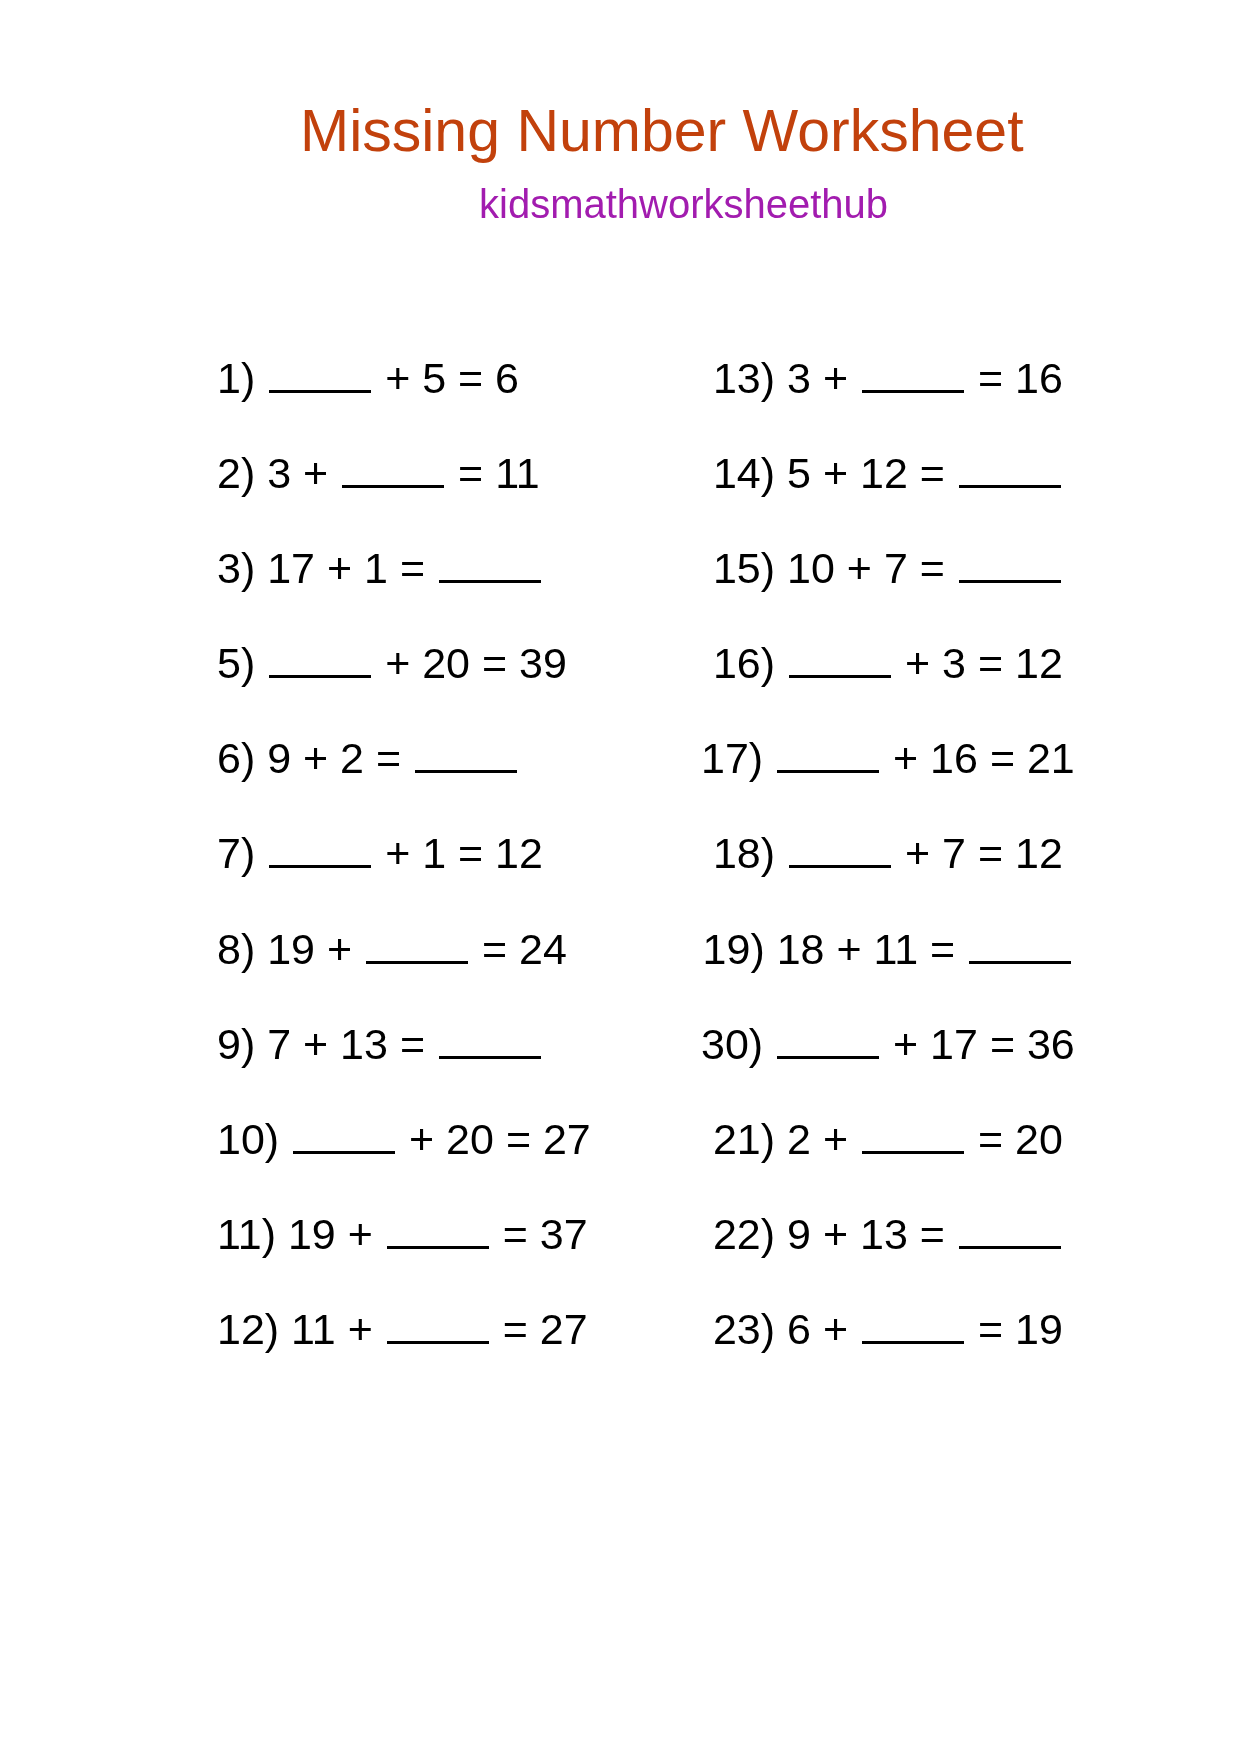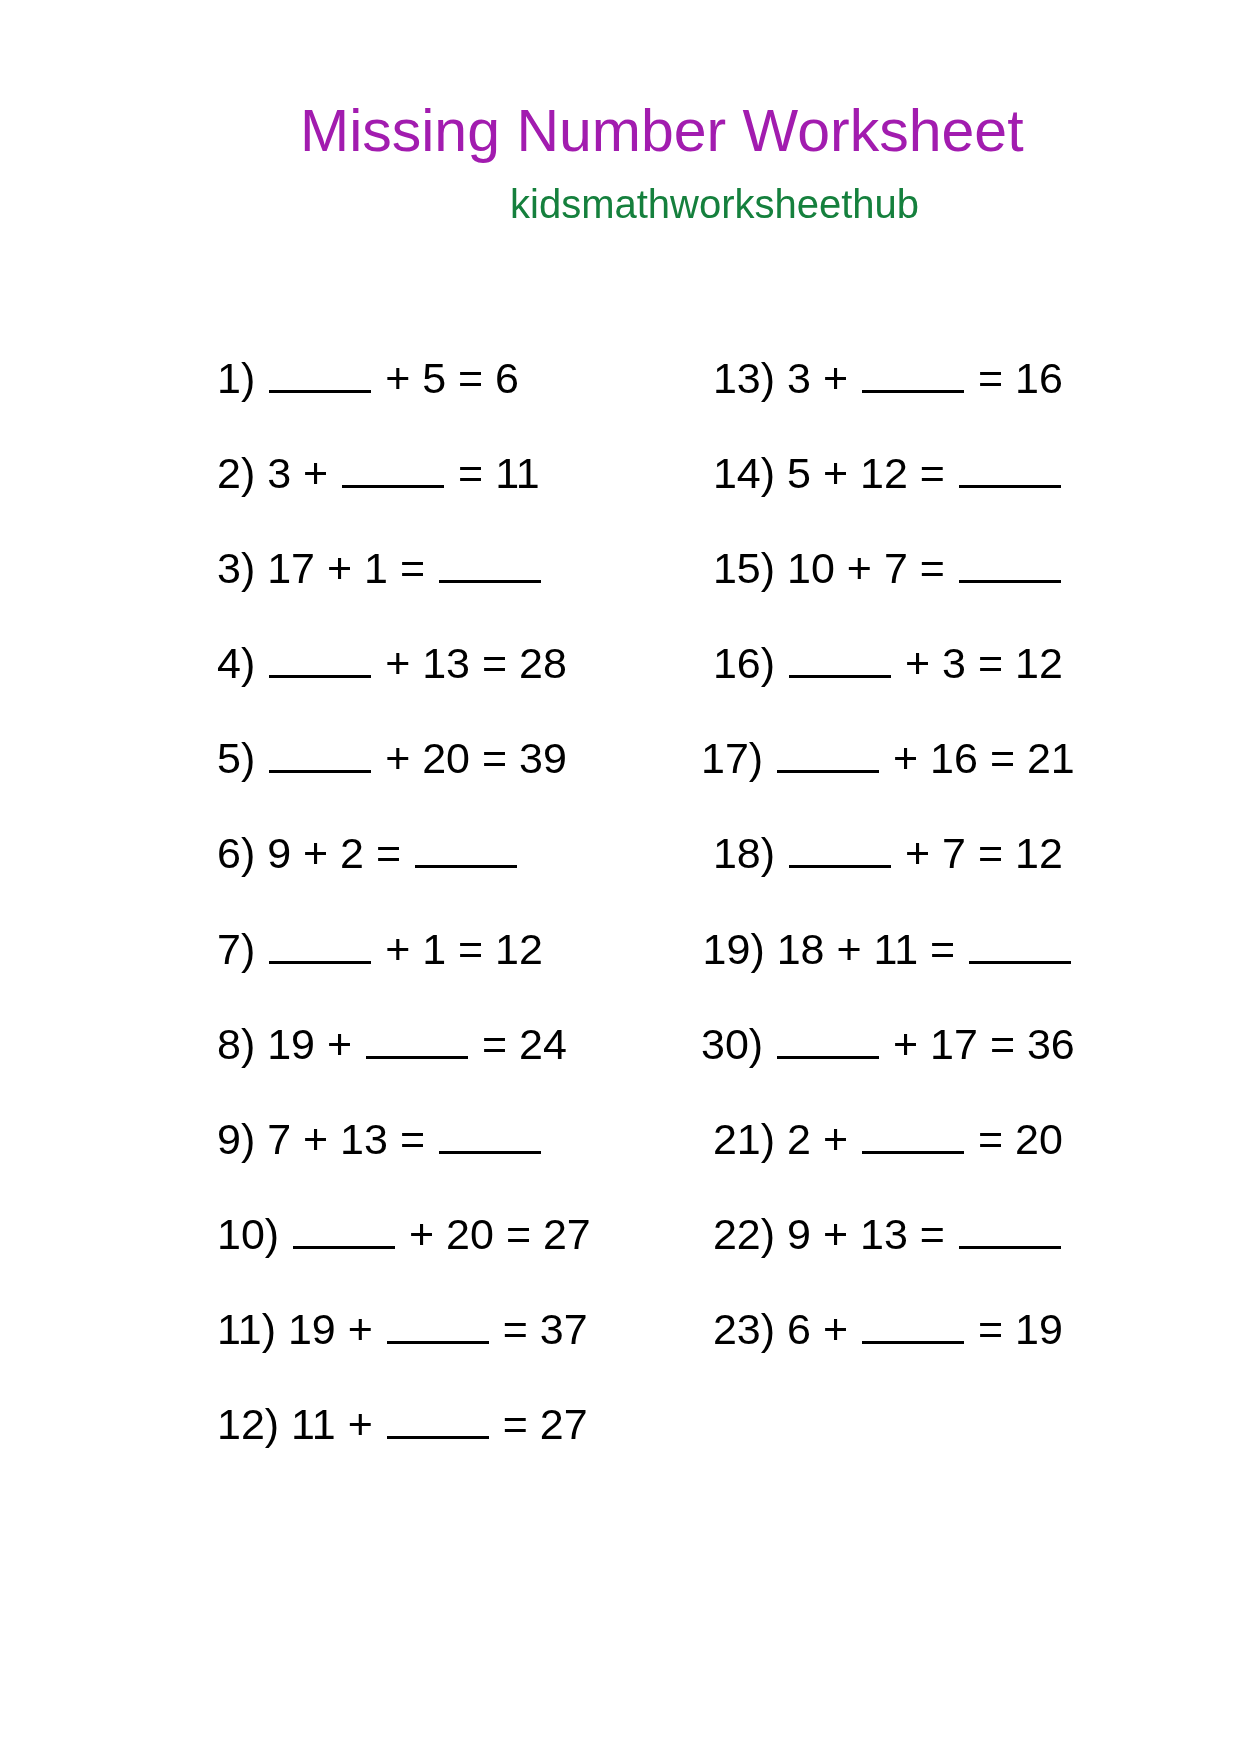--- a/index.html
+++ b/index.html
@@ -15,30 +15,30 @@
     font-family: "Liberation Sans", sans-serif;
     color: #000000;
   }
   .title {
     position: absolute;
     left: 300px;
     top: 96px;
     font-size: 59px;
     line-height: 70px;
     white-space: nowrap;
-    color: #a21caf;
+    color: #c2410c;
   }
   .subtitle {
     position: absolute;
-    left: 510px;
+    left: 479px;
     top: 180px;
     font-size: 40px;
     line-height: 48px;
     white-space: nowrap;
-    color: #15803d;
+    color: #a21caf;
   }
   .column {
     position: absolute;
     top: 352px;
   }
   .col-left { left: 217px; }
   .col-right { left: 701px; text-align: center; }
   .problem {
     height: 95.1px;
     font-size: 43px;
@@ -57,21 +57,20 @@
 </head>
 <body>
 
 <div class="title">Missing Number Worksheet</div>
 <div class="subtitle">kidsmathworksheethub</div>
 
 <div class="column col-left" id="col-left">
     <div class="problem"><span>1)</span> <span class="blank" title="____"></span> <span>+ 5 = 6</span></div>
     <div class="problem"><span>2)</span> <span>3 +</span> <span class="blank" title="____"></span> <span>= 11</span></div>
     <div class="problem"><span>3)</span> <span>17 + 1 =</span> <span class="blank" title="____"></span></div>
-    <div class="problem"><span>4)</span> <span class="blank" title="____"></span> <span>+ 13 = 28</span></div>
     <div class="problem"><span>5)</span> <span class="blank" title="____"></span> <span>+ 20 = 39</span></div>
     <div class="problem"><span>6)</span> <span>9 + 2 =</span> <span class="blank" title="____"></span></div>
     <div class="problem"><span>7)</span> <span class="blank" title="____"></span> <span>+ 1 = 12</span></div>
     <div class="problem"><span>8)</span> <span>19 +</span> <span class="blank" title="____"></span> <span>= 24</span></div>
     <div class="problem"><span>9)</span> <span>7 + 13 =</span> <span class="blank" title="____"></span></div>
     <div class="problem"><span>10)</span> <span class="blank" title="____"></span> <span>+ 20 = 27</span></div>
     <div class="problem"><span>11)</span> <span>19 +</span> <span class="blank" title="____"></span> <span>= 37</span></div>
     <div class="problem"><span>12)</span> <span>11 +</span> <span class="blank" title="____"></span> <span>= 27</span></div>
   </div>
 <div class="column col-right" id="col-right">

